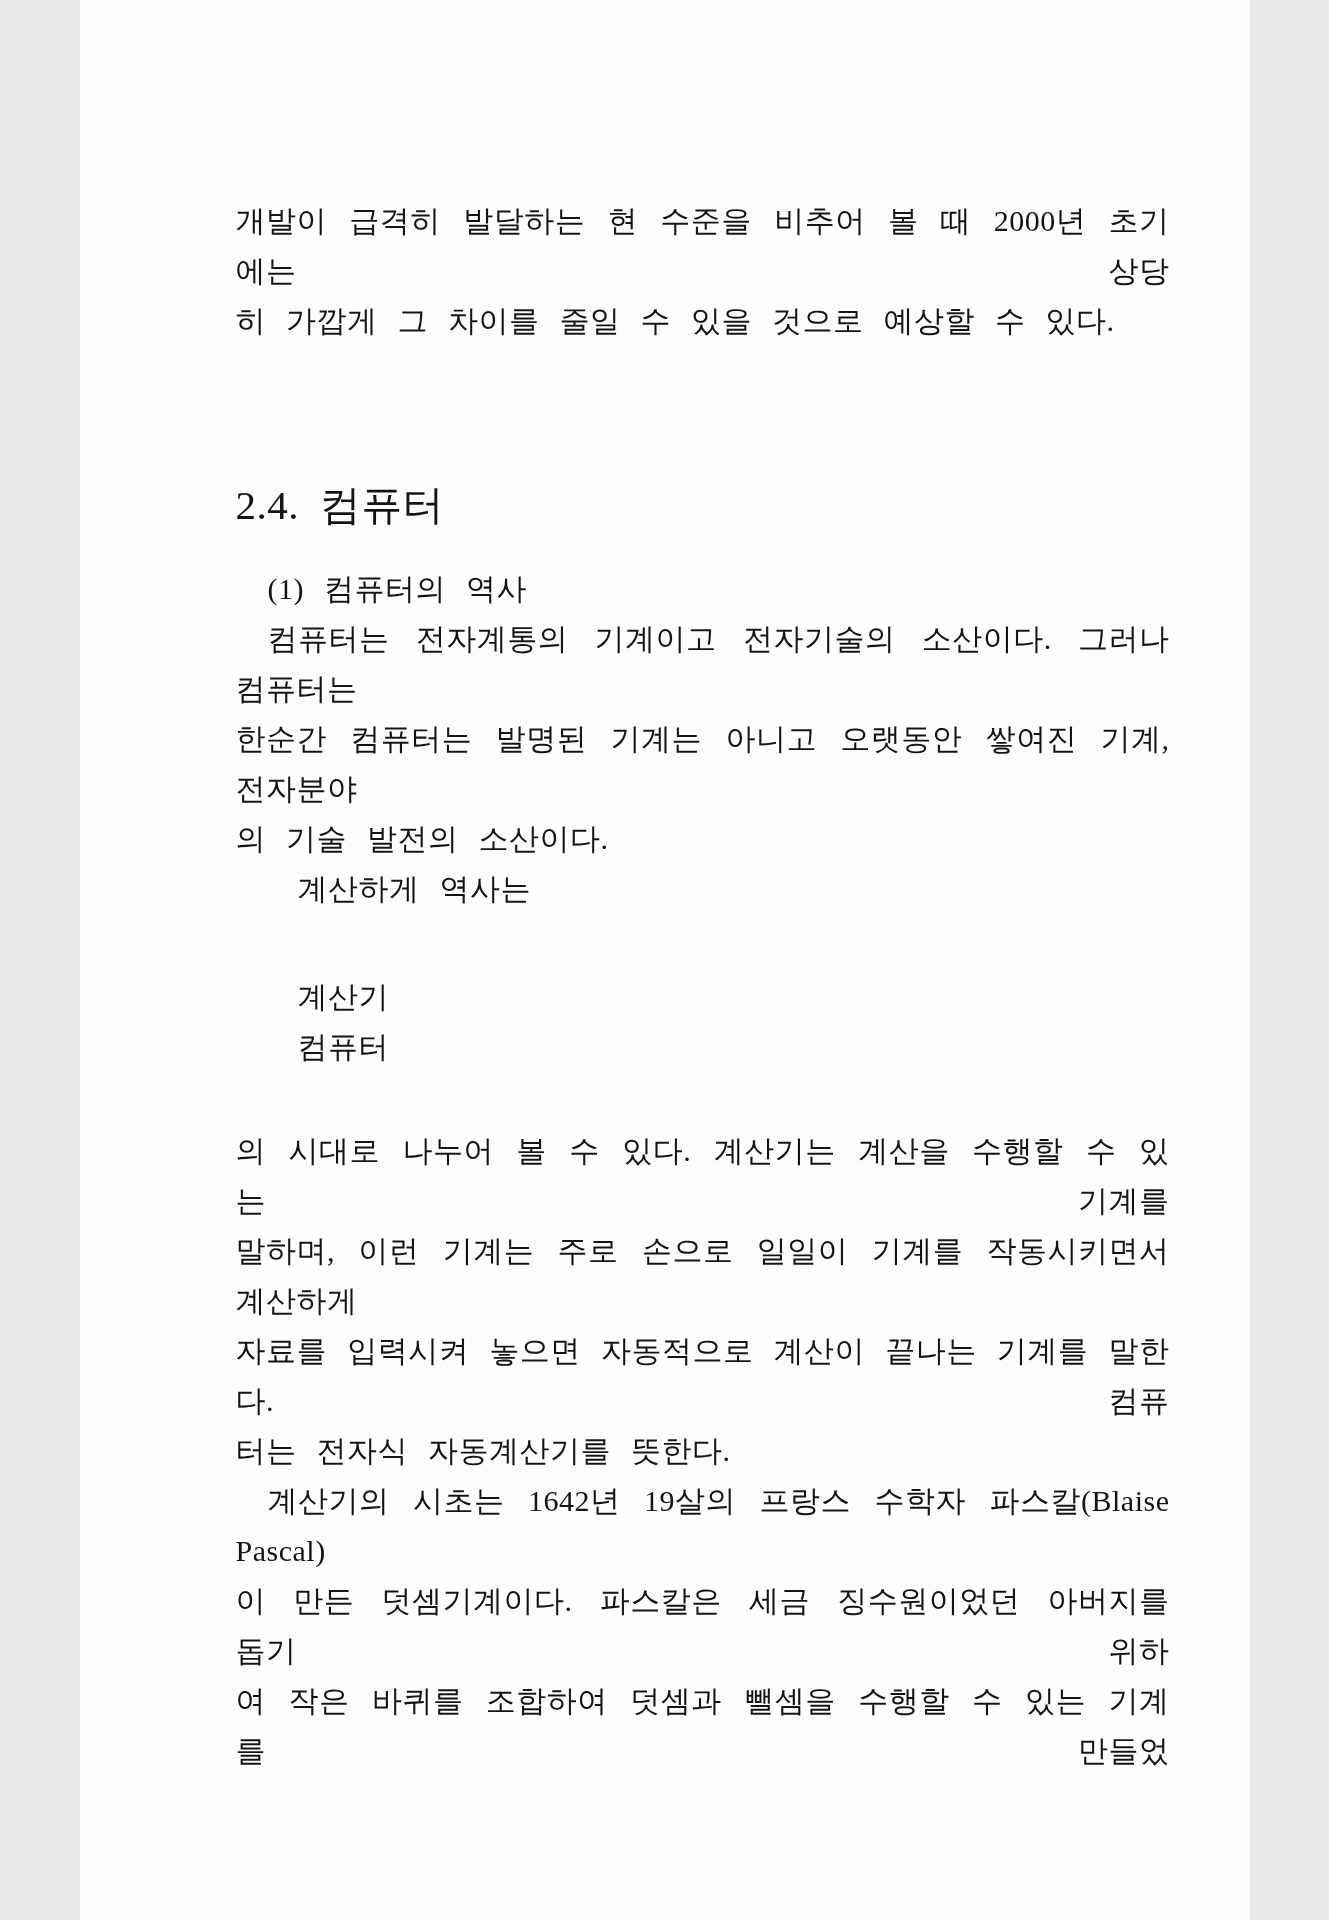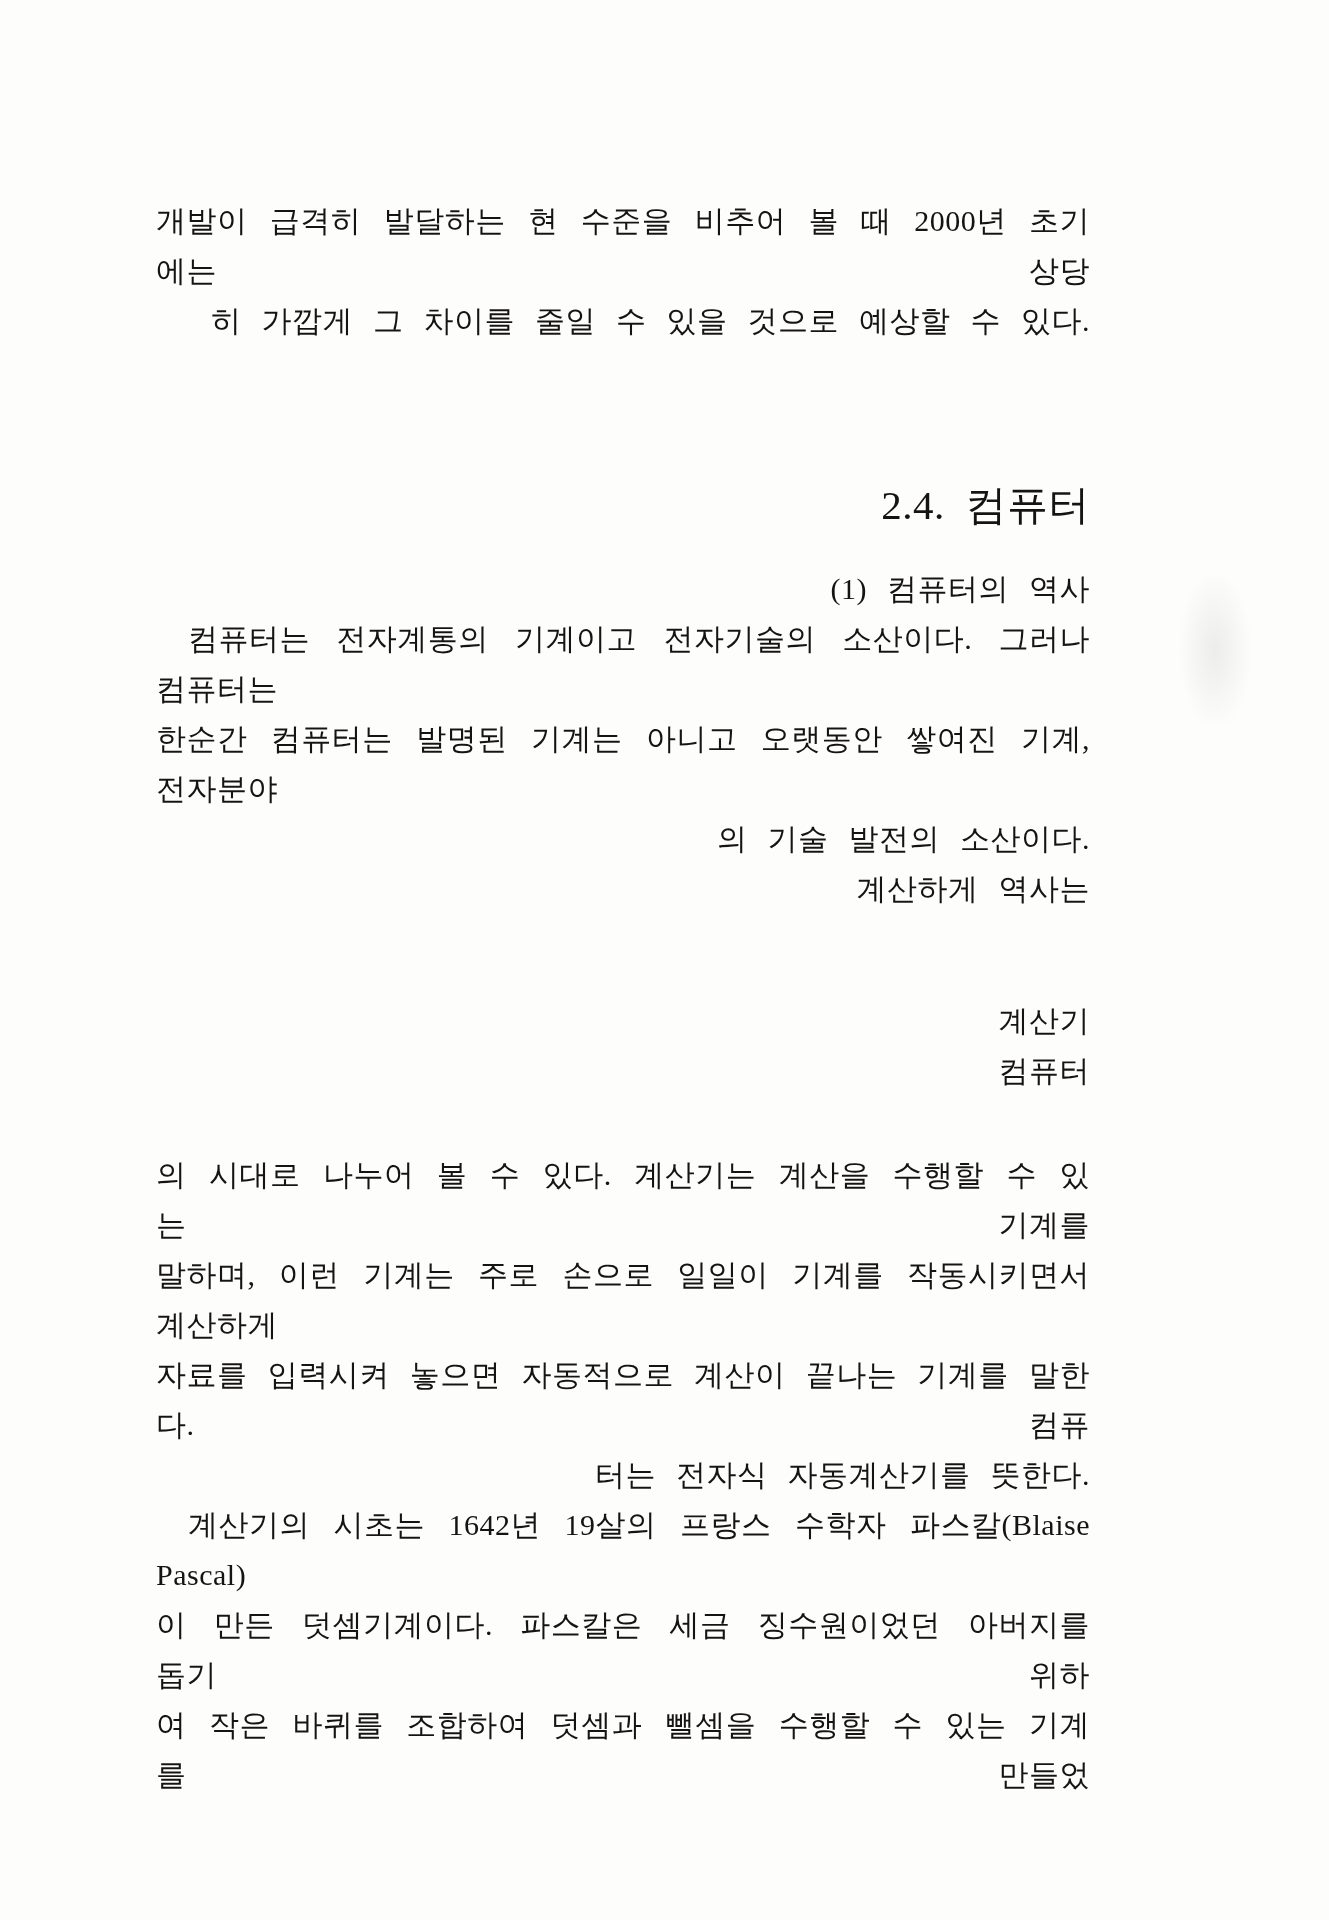--- a/index.html
+++ b/index.html
@@ -2,41 +2,40 @@
 <html><head>
 <meta charset="utf-8">
 <style>
   html, body {
     margin: 0;
     padding: 0;
     background: #e8e8e8;
   }
   .page {
     position: relative;
-    width: 1329px;
+    width: 1170px;
     height: 1920px;
     margin: 0 auto;
     background: #fdfdfc;
     color: #161412;
     font-family: "Liberation Serif", "DejaVu Serif", serif;
     overflow: hidden;
   }
   .content {
     position: absolute;
     left: 156px;
     top: 196px;
     width: 934px;
   }
   .line {
     font-size: 30px;
     line-height: 50px;
     word-spacing: 12px;
     letter-spacing: 0.5px;
     white-space: normal;
-    text-align: right;
   }
   
   .j {
     text-align: justify;
     text-align-last: justify;
   }
   .ind  { text-indent: 32px; }
   .ind2 { text-indent: 62px; }
 
   .section-heading {
@@ -44,21 +43,21 @@
     font-size: 41px;
     line-height: 50px;
     word-spacing: 10px;
     letter-spacing: 0.5px;
   }
   .subsection-heading {
     margin-top: 34px;
     text-indent: 32px;
   }
   .era-list {
-    margin-top: 82px;
+    margin-top: 58px;
   }
   .era-list .line {
     text-indent: 62px;
   }
   .body2 {
     margin-top: 54px;
   }
   
   .smudge {
     position: absolute;

